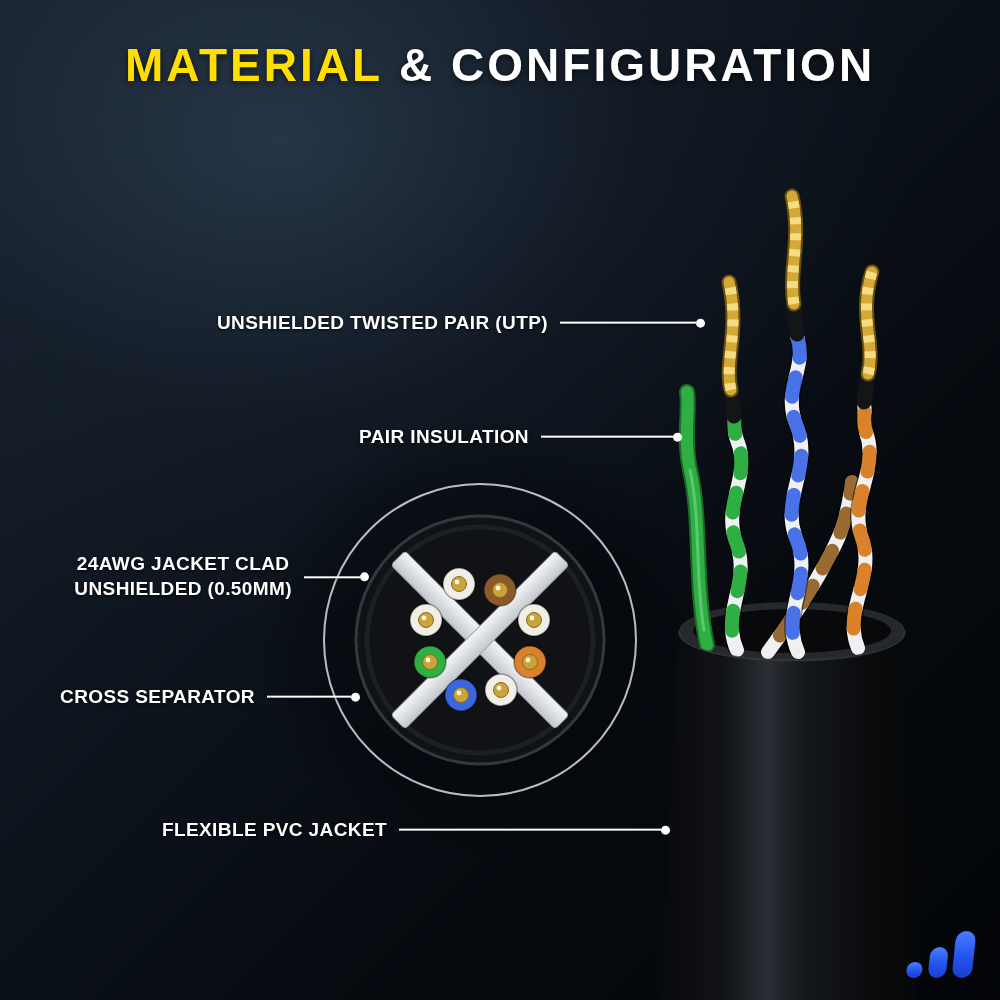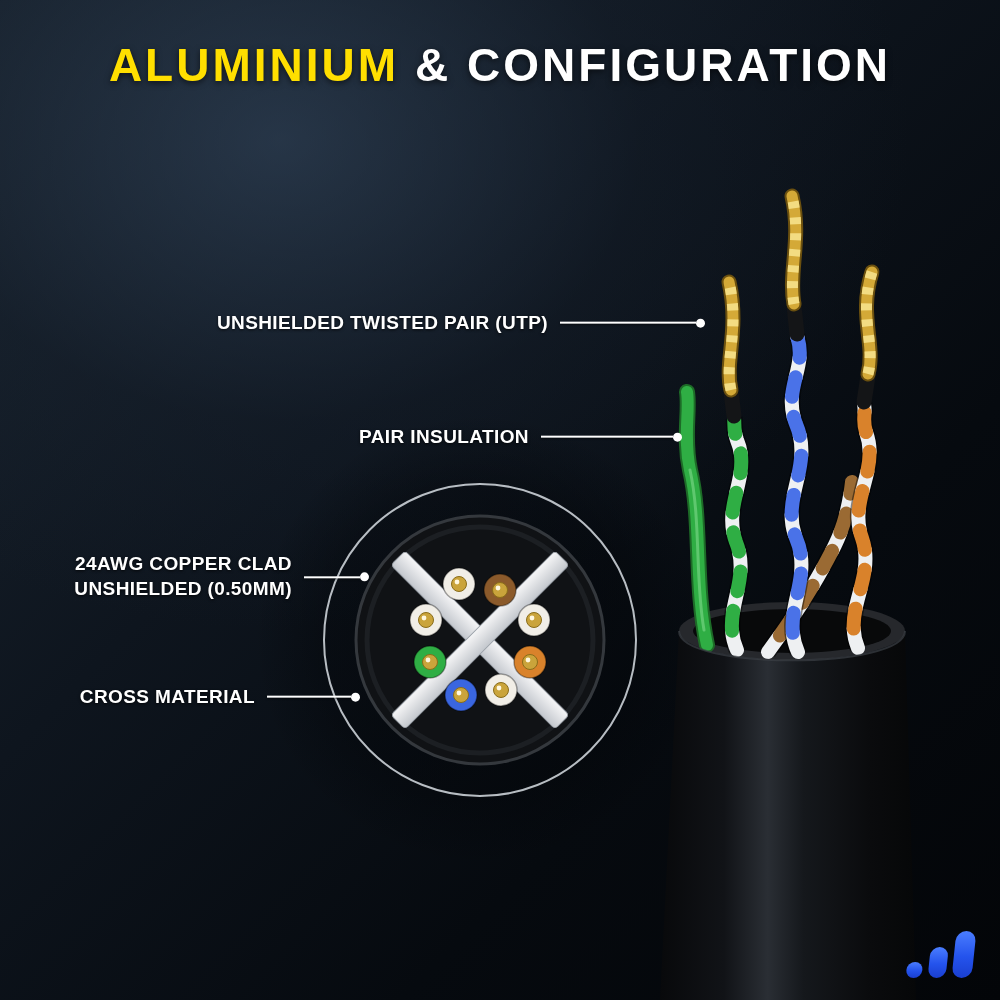--- a/index.html
+++ b/index.html
@@ -17,21 +17,21 @@
     font-size:46px;font-weight:800;letter-spacing:3px;color:#ffffff;white-space:nowrap;
     text-shadow:0 2px 6px rgba(0,0,0,.6);
   }
   .title .hl{color:#ffdf00;margin-right:16px;}
   .callout{
     position:absolute;display:flex;align-items:center;white-space:nowrap;
     color:#ffffff;font-weight:700;font-size:19px;letter-spacing:.4px;
     text-shadow:0 1px 3px rgba(0,0,0,.75);
     transform:translateY(-50%);
   }
-  .callout .text{text-align:right;line-height:1.3;}
+  .callout .text{text-align:center;line-height:1.3;}
   .callout .line{height:2px;background:#ffffff;margin-left:12px;box-shadow:0 1px 2px rgba(0,0,0,.5);}
   .callout .dot{width:9px;height:9px;border-radius:50%;background:#ffffff;flex:0 0 auto;}
   #callout-utp{top:323px;right:295px;}
   #callout-utp .line{width:136px;}
   #callout-hdpe{top:437px;right:318px;}
   #callout-hdpe .line{width:132px;}
   #callout-awg{top:577px;right:631px;}
   #callout-awg .line{width:56px;}
   #callout-cross{top:697px;right:640px;}
   #callout-cross .line{width:84px;}
@@ -182,50 +182,55 @@
       </g>
       <g transform="translate(-50,22)">
         <circle r="16" fill="#2fae44" stroke="rgba(0,0,0,.35)" stroke-width="1.5"></circle>
           <circle r="7.5" fill="#caa43b" stroke="#8a6d1a"></circle>
           <circle cx="-2" cy="-2" r="2.4" fill="#fff8e0"></circle>
       </g>
     </g>
   </svg>
 
   <div class="title">
-    <span class="hl">ALUMINIUM</span><span>&amp; CONFIGURATION</span>
+    <span class="hl">MATERIAL</span><span>&amp; CONFIGURATION</span>
   </div>
 
   <div class="callout" id="callout-utp">
     <span class="text">UNSHIELDED TWISTED PAIR (UTP)</span>
     <span class="line"></span>
     <span class="dot"></span>
   </div>
 
   <div class="callout" id="callout-hdpe">
     <span class="text">PAIR INSULATION</span>
     <span class="line"></span>
     <span class="dot"></span>
   </div>
 
   <div class="callout" id="callout-awg">
     <span class="text">
-      <span>24AWG COPPER CLAD</span><br>
+      <span>24AWG JACKET CLAD</span><br>
       <span>UNSHIELDED (0.50MM)</span>
     </span>
     <span class="line"></span>
     <span class="dot"></span>
   </div>
 
   <div class="callout" id="callout-cross">
-    <span class="text">CROSS MATERIAL</span>
-    <span class="line"></span>
-    <span class="dot"></span>
-  </div>
-
+    <span class="text">CROSS SEPARATOR</span>
+    <span class="line"></span>
+    <span class="dot"></span>
+  </div>
+
+  <div class="callout" id="callout-jacket">
+    <span class="text">FLEXIBLE PVC JACKET</span>
+    <span class="line"></span>
+    <span class="dot"></span>
+  </div>
 
   <div class="logo">
     <div class="bar b1"></div>
     <div class="bar b2"></div>
     <div class="bar b3"></div>
   </div>
 
 </div>
 
 </body></html>

